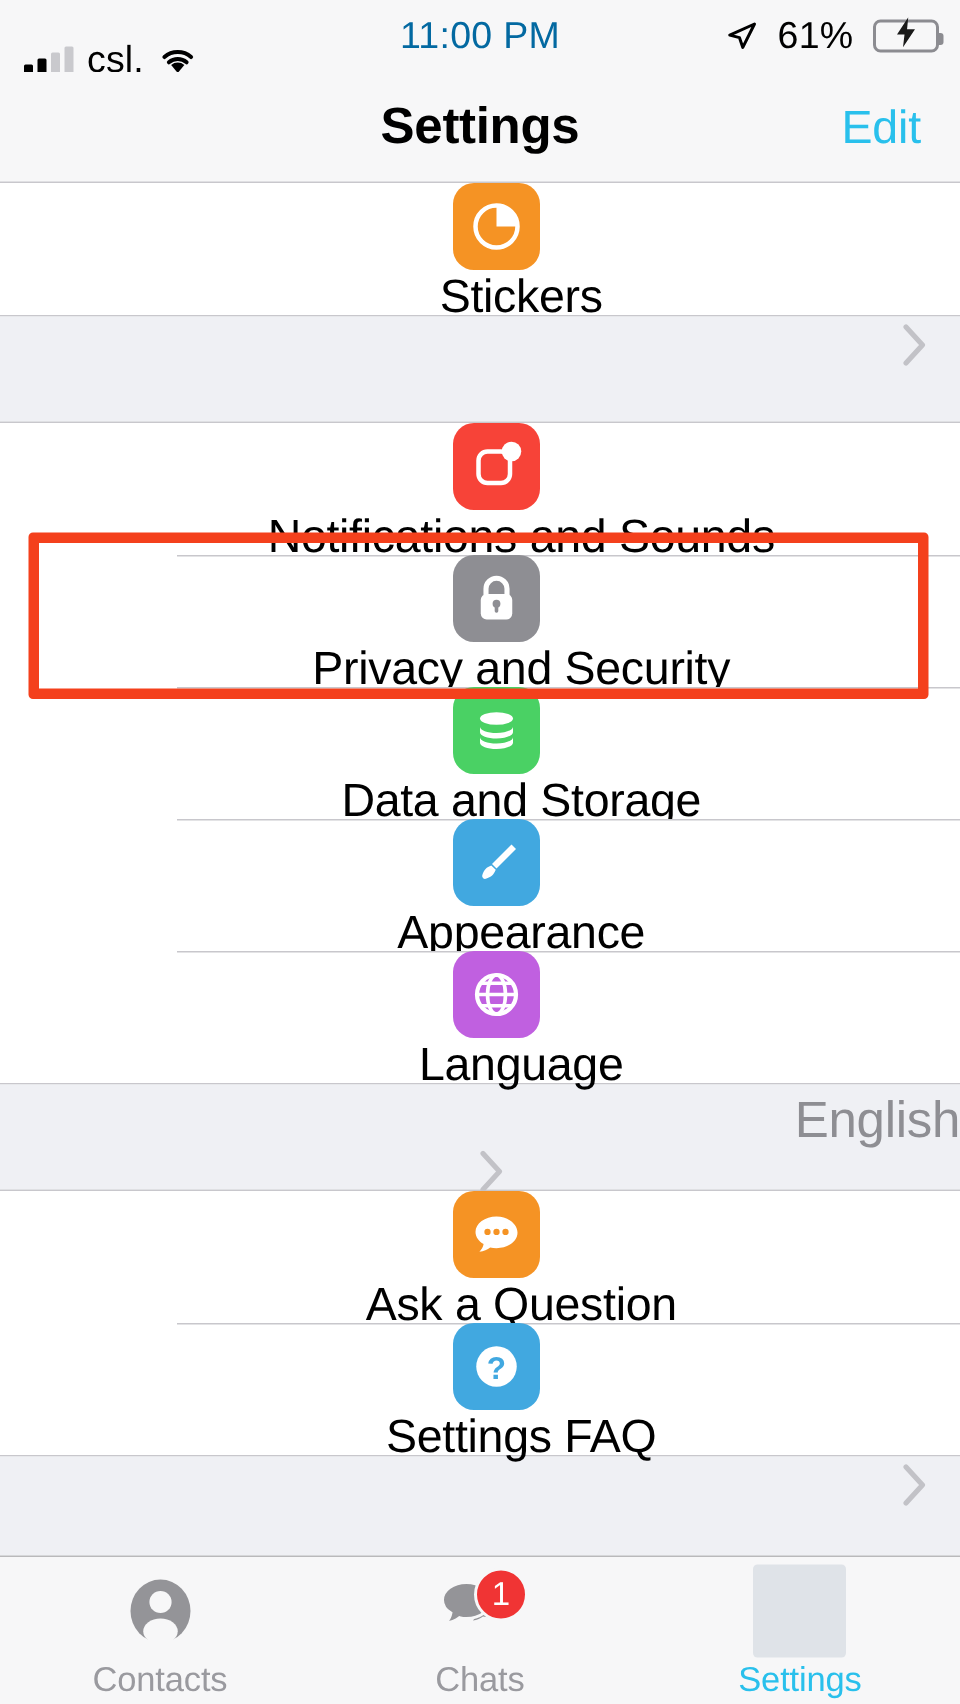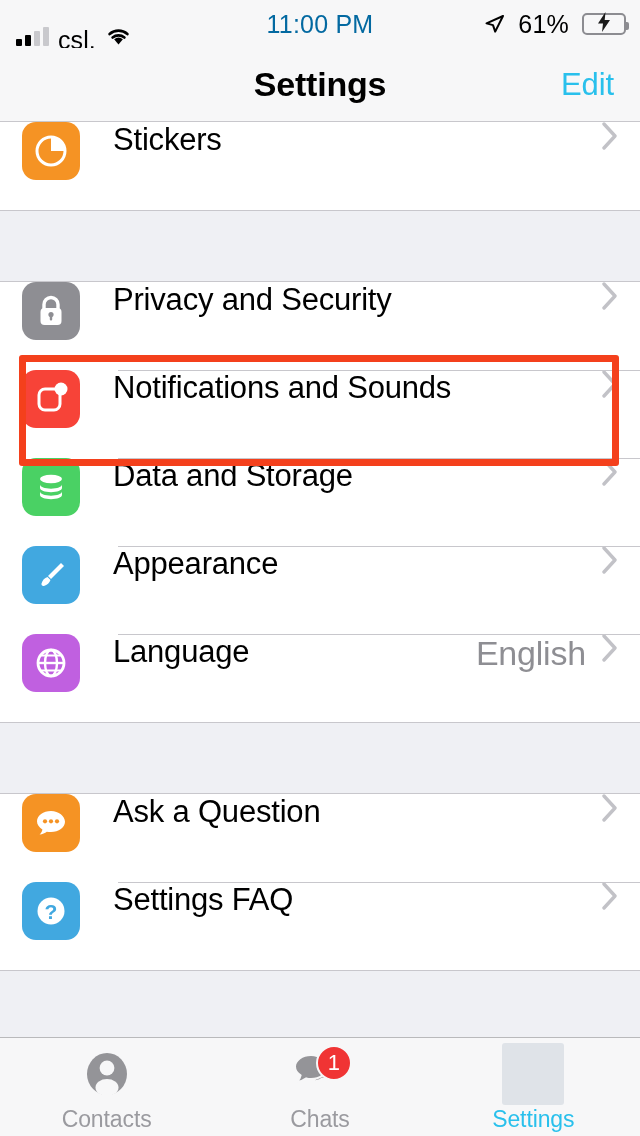--- a/index.html
+++ b/index.html
@@ -11,21 +11,21 @@
     -webkit-font-smoothing:antialiased;
   }
   #screen { position:relative; width:640px; height:1136px; background:#eff0f4; }
 
   
   .statusbar {
     position:absolute; top:0; left:0; width:640px; height:48px;
     background:#f7f7f8;
     display:flex; align-items:center;
   }
-  .sb-left  { position:absolute; left:16px; display:flex; gap:9px;margin-top:32px; }
+  .sb-left  { position:absolute; left:16px; display:flex; align-items:center; gap:9px;margin-top:32px; }
   .sb-mid   { position:absolute; left:0; width:640px; text-align:center;
               font-size:25px; font-weight:400; color:#0369a1; letter-spacing:.2px; }
   .sb-right { position:absolute; right:14px; display:flex; align-items:center; gap:13px; }
 
   .bars { display:flex; align-items:flex-end; gap:3px; height:20px; }
   .bars i { display:block; width:6px; border-radius:1px; background:#c9c9cd; }
   .bars i.on { background:#000; }
   .bars i:nth-child(1){ height:7px; }
   .bars i:nth-child(2){ height:11px; }
   .bars i:nth-child(3){ height:15px; }
@@ -61,22 +61,22 @@
     font-size:31px; color:#29c0ec; letter-spacing:-.1px;
   }
 
   
   .content { position:absolute; top:121px; left:0; width:640px; height:916px; background:#eff0f4; }
 
   .group { background:#ffffff; border-top:1px solid #c8c7cc; border-bottom:1px solid #c8c7cc; }
   .gap { height:70px; background:#eff0f4; }
 
   .row {
-    position:relative; display:flex; align-items:flex-start;
-    height:88px; padding-left:22px; background:#ffffff;
+    position:relative; display:flex; align-items:center;
+    height:88px; padding-left:22px; background:#ffffff;flex-direction:column;
   }
   .row + .row::before {
     content:""; position:absolute; left:118px; right:0; top:0; height:1px; background:#c8c7cc;
   }
 
   .ico {
     width:58px; height:58px; border-radius:14px; flex:0 0 58px;
     display:flex; align-items:center; justify-content:center;
     position:relative;
   }
@@ -189,44 +189,44 @@
             </svg>
         </span>
       </div>
     </div>
 
     <div class="gap"></div>
 
     <div class="group">
 
       <div class="row">
+        <span class="ico" style="background:#f74338">
+          <svg width="40" height="40" viewBox="0 0 40 40">
+            <rect x="8" y="10" width="21" height="21" rx="6" fill="none" stroke="#fff" stroke-width="3"></rect>
+            <circle cx="30" cy="10" r="6.5" fill="#fff"></circle>
+          </svg>
+        </span>
+        <span class="row-label">Notifications and Sounds</span>
+        <span class="chev">
+          <svg width="16" height="28" viewBox="0 0 16 28">
+              <path d="M2 2 L13 14 L2 26" fill="none" stroke="#c2c2c7" stroke-width="3.4" stroke-linecap="round" stroke-linejoin="round"></path>
+            </svg>
+        </span>
+      </div>
+
+      <div class="row">
         <span class="ico" style="background:#8e8e93">
           <svg width="34" height="38" viewBox="0 0 34 38">
             <path d="M10 17 v-4.5 a7 7 0 0 1 14 0 V17" fill="none" stroke="#fff" stroke-width="3.4"></path>
             <rect x="6.5" y="16" width="21" height="17" rx="4" fill="#fff"></rect>
             <circle cx="17" cy="22.5" r="2.6" fill="#8e8e93"></circle>
             <rect x="15.8" y="22.5" width="2.4" height="6" rx="1.1" fill="#8e8e93"></rect>
           </svg>
         </span>
         <span class="row-label">Privacy and Security</span>
-        <span class="chev">
-          <svg width="16" height="28" viewBox="0 0 16 28">
-              <path d="M2 2 L13 14 L2 26" fill="none" stroke="#c2c2c7" stroke-width="3.4" stroke-linecap="round" stroke-linejoin="round"></path>
-            </svg>
-        </span>
-      </div>
-
-      <div class="row">
-        <span class="ico" style="background:#f74338">
-          <svg width="40" height="40" viewBox="0 0 40 40">
-            <rect x="8" y="10" width="21" height="21" rx="6" fill="none" stroke="#fff" stroke-width="3"></rect>
-            <circle cx="30" cy="10" r="6.5" fill="#fff"></circle>
-          </svg>
-        </span>
-        <span class="row-label">Notifications and Sounds</span>
         <span class="chev">
           <svg width="16" height="28" viewBox="0 0 16 28">
               <path d="M2 2 L13 14 L2 26" fill="none" stroke="#c2c2c7" stroke-width="3.4" stroke-linecap="round" stroke-linejoin="round"></path>
             </svg>
         </span>
       </div>
 
       <div class="row">
         <span class="ico" style="background:#4ad164">
           <svg width="36" height="36" viewBox="0 0 36 36">

